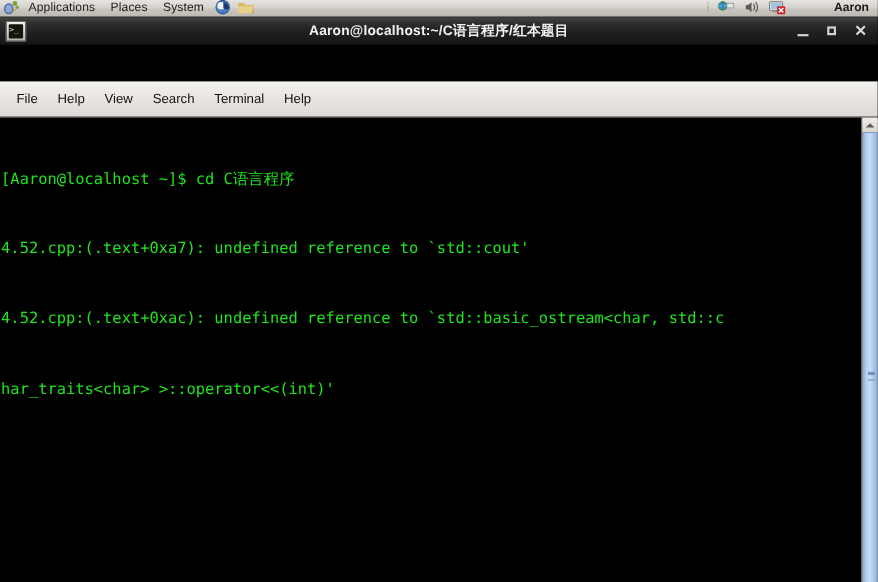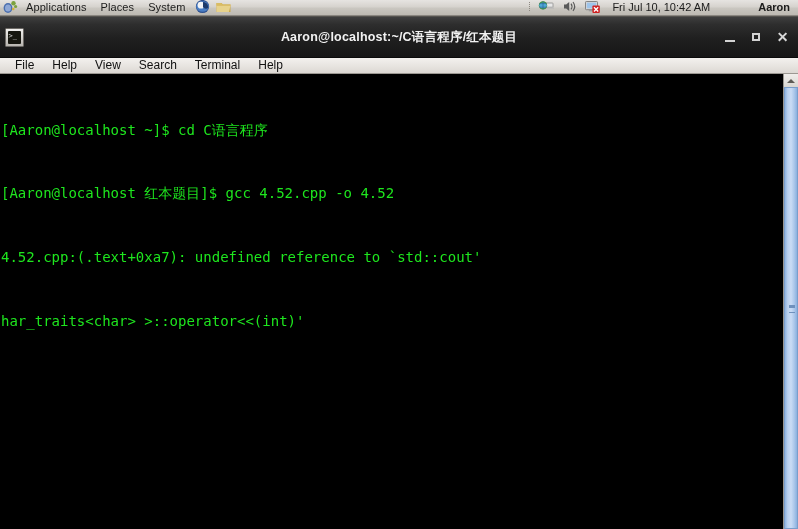--- a/index.html
+++ b/index.html
@@ -85,21 +85,21 @@
     position: absolute;
     left: 0; top: 16px;
     width: 798px;
     height: 513px;
     background: #000;
     overflow: hidden;
   }
 
   
   #window-titlebar {
-    height: 42px;
+    height: 25px;
     background: linear-gradient(to bottom, #3f3f3f 0%, #2e2e2e 18%, #202020 52%, #161616 100%);
     border-top: 1px solid #55534f;
     border-bottom: 1px solid #0b0b0b;
     display: flex;
     align-items: center;
     position: relative;
     box-sizing: border-box;
   }
   #window-icon {
     width: 17px; height: 17px;
@@ -168,27 +168,28 @@
   .win-btn-close {
     font-family: "Liberation Sans", sans-serif;
     font-size: 14px;
     font-weight: bold;
     line-height: 15px;
     text-align: center;
   }
 
   
   #menubar {
-    height: 16px;
+    height: 33px;
     background: linear-gradient(to bottom, #f3f1ee 0%, #e8e5e1 50%, #dcd8d3 100%);
     border-bottom: 1px solid #9c9892;
     display: flex;
     align-items: center;
     padding-left: 6px;
     box-sizing: border-box;
+    margin-top: 33px;
   }
   .menu-item {
     font-size: 12px;
     color: #111;
     padding: 2px 9px;
     line-height: 15px;
     white-space: nowrap;
   }
 
   
@@ -321,21 +322,20 @@
   <span class="tray-icon">
     <svg width="17" height="15" viewBox="0 0 17 15">
       <rect x="1.5" y="2.5" width="12" height="8.2" rx="0.8" fill="#d6d6d6" stroke="#7c7c7c" stroke-width="0.9"></rect>
       <rect x="2.8" y="3.7" width="9.4" height="5.6" fill="#9ec4ea"></rect>
       <rect x="4.8" y="11" width="5.6" height="1.3" fill="#9a9a9a"></rect>
       <rect x="8.4" y="6.6" width="7.4" height="7.4" rx="1" fill="#cf2020"></rect>
       <path d="M10 8.2 l4.2 4.2 M14.2 8.2 l-4.2 4.2" stroke="#fff" stroke-width="1.4"></path>
     </svg>
   </span>
 
-  <span id="panel-clock">Fri Jul 10, 10:42 AM</span>
   <span id="panel-user">Aaron</span>
 </div>
 
 <div id="terminal-window">
 
   <div id="window-titlebar">
     <span id="window-icon"></span>
     <span id="window-title">Aaron@localhost:~/C语言程序/红本题目</span>
     <span id="window-buttons">
       <span class="win-btn win-btn-min"></span>
@@ -349,22 +349,22 @@
     <span class="menu-item">Help</span>
     <span class="menu-item">View</span>
     <span class="menu-item">Search</span>
     <span class="menu-item">Terminal</span>
     <span class="menu-item">Help</span>
   </div>
 
   <div id="terminal-body">
     <div id="terminal-screen">
       <div class="term-line">[Aaron@localhost ~]$ cd C语言程序</div>
-      <div class="term-line">[Aaron@localhost 红本题目]$ gcc 4.52.cpp -o 4.52</div>
       <div class="term-line">4.52.cpp:(.text+0xa7): undefined reference to `std::cout'</div>
+      <div class="term-line">4.52.cpp:(.text+0xac): undefined reference to `std::basic_ostream&lt;char, std::c</div>
       <div class="term-line">har_traits&lt;char&gt; &gt;::operator&lt;&lt;(int)'</div>
       
       
       
       
       
       
       
       
     </div>

